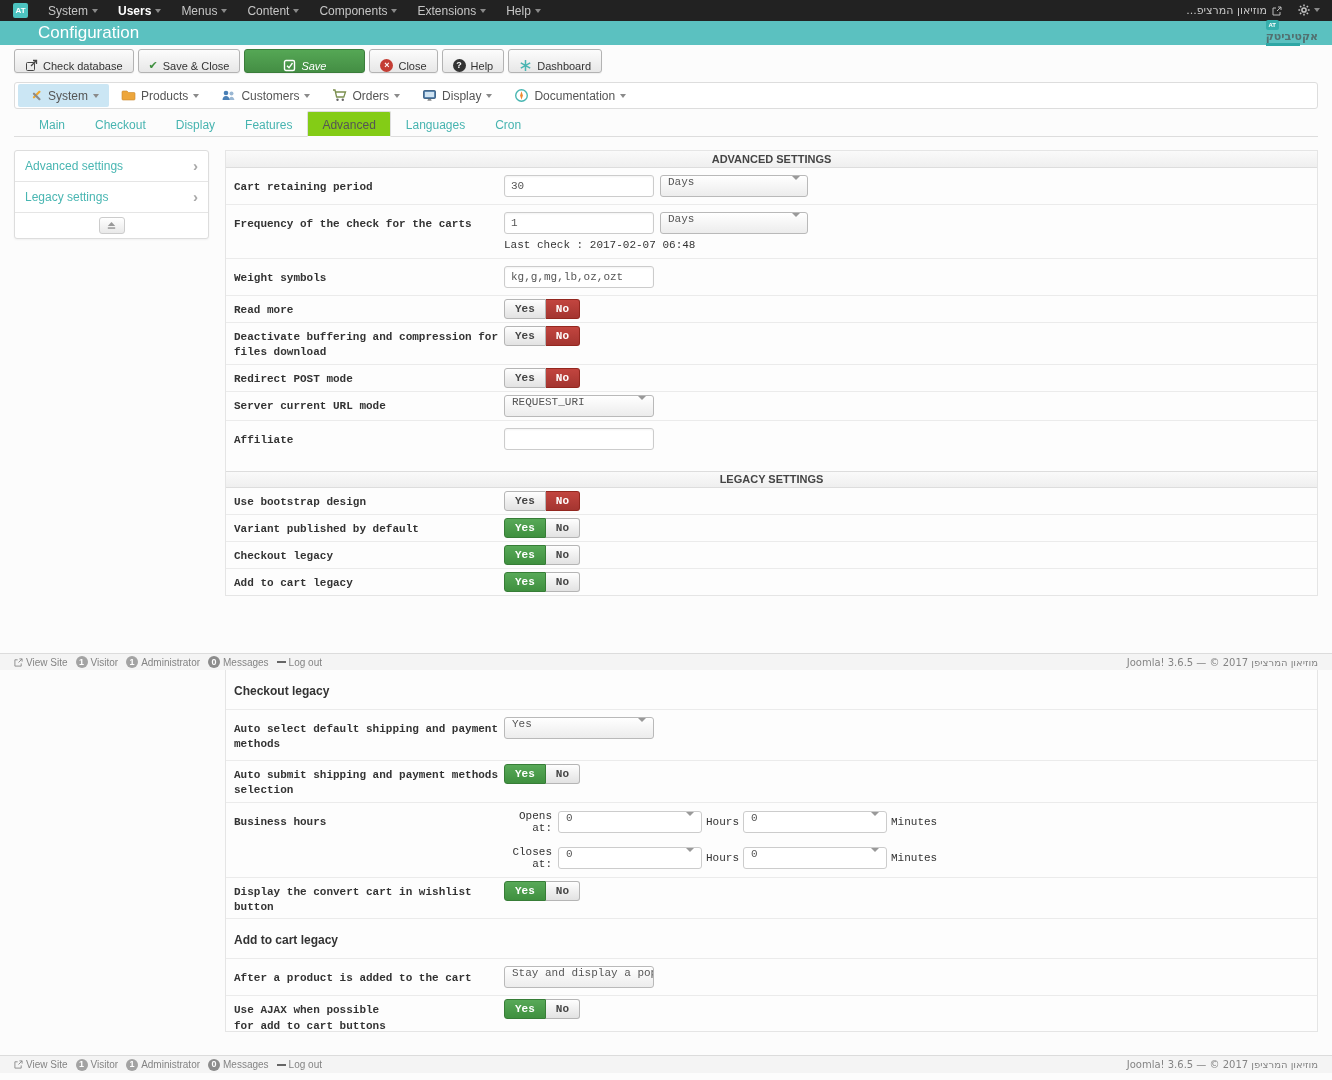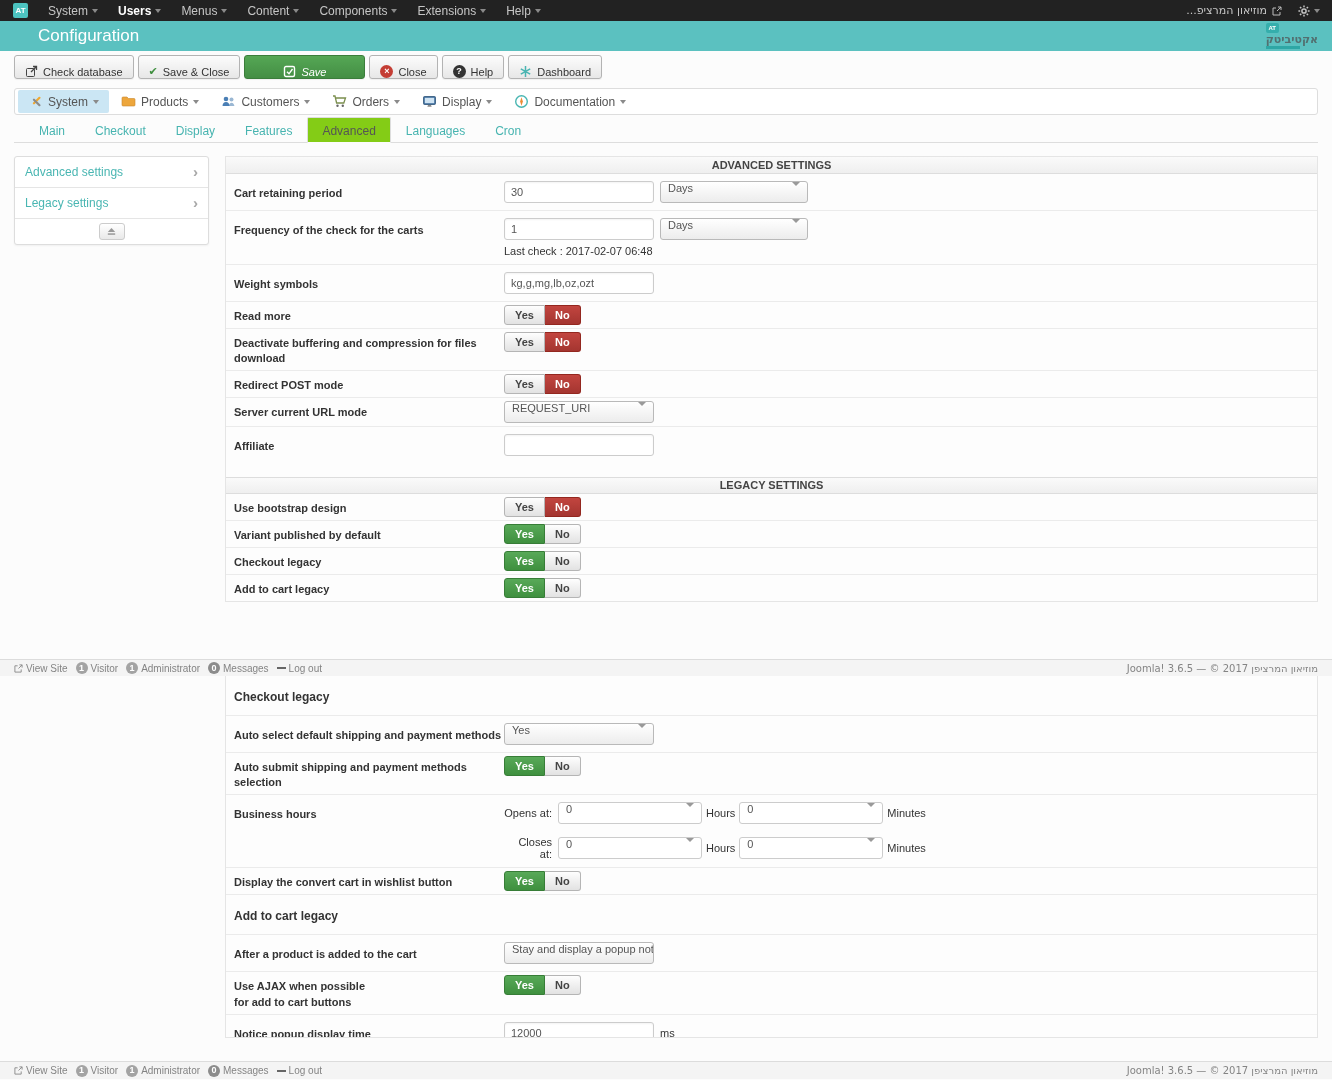--- a/index.html
+++ b/index.html
@@ -6,26 +6,26 @@
   html,body { width:1332px; height:1080px; overflow:hidden; }
   body { font-family:"Liberation Sans","DejaVu Sans",sans-serif; background:#fcfcfc; color:#333; }
   .hebrew { font-family:"DejaVu Sans","Liberation Sans",sans-serif; }
 
   
   .topbar { height:21px; background:#222; display:flex; align-items:center; padding:0 12px 0 13px; }
   .logo-badge { width:15px; height:15px; background:#4cc3c0; border-radius:2px; color:#fff; font-size:8px; font-weight:bold; display:flex; align-items:center; justify-content:center; margin-right:10px; }
   .tmenu { display:flex; align-items:center; gap:4px; padding:0 10px; height:21px; font-size:12px; color:#c6c6c6; cursor:default; }
   .tmenu.active { color:#fff; font-weight:bold; }
   .caret { width:0; height:0; border-left:3.5px solid transparent; border-right:3.5px solid transparent; border-top:4px solid #8a8a8a; display:inline-block; }
-  .top-right { margin-left:auto; display:flex; align-items:center; gap:16px; }
+  .top-right { margin-left:auto; display:flex; align-items:flex-start; gap:16px; }
   .site-link { display:flex; align-items:center; gap:5px; font-size:11px; color:#c6c6c6; }
   .gear-wrap { display:flex; align-items:center; gap:4px; }
 
   
-  .tealbar { height:30px; background:#5bc1c0; display:flex; align-items:center; padding:0 14px 0 38px; }
+  .tealbar { height:24px; background:#5bc1c0; display:flex; align-items:center; padding:0 14px 0 38px; }
   .page-title { color:#fff; font-size:17px; font-weight:normal; }
   .brand { margin-left:auto; display:flex; flex-direction:column; align-items:flex-start; line-height:1; }
   .brand-badge { width:13px; height:10px; background:#35aeac; border-radius:2px; color:#fff; font-size:6px; font-weight:bold; display:flex; align-items:center; justify-content:center; margin-bottom:1px; }
   .brand-text { font-size:11px; font-weight:bold; color:#527070; }
   .brand-bar { width:34px; height:3px; background:#2ea7a5; margin-top:1px; }
 
   
   .toolbar { height:32px; display:flex; align-items:center; padding:0 14px; gap:4px; }
   .btn { display:inline-flex; align-items:flex-end; justify-content:center; gap:5px; height:24px; padding:0 10px; font-size:11px; color:#333; background:linear-gradient(#fcfcfc,#e7e7e7); border:1px solid #b3b3b3; border-radius:3px; box-shadow:0 1px 1px rgba(0,0,0,.05); cursor:pointer; }
   .btn.primary { background:linear-gradient(#55a755,#448e44); border-color:#3b7d3b; color:#fff; padding:0 38px;font-style:italic; }
@@ -50,21 +50,21 @@
   .side-item { display:flex; justify-content:space-between; align-items:center; padding:8px 10px; font-size:12px; color:#49b6b2; border-bottom:1px solid #e5e5e5; cursor:pointer; }
   .chev { color:#a8a8a8; font-size:15px; font-weight:bold; line-height:10px; }
   .side-foot { padding:4px; display:flex; justify-content:center; }
   .up-btn { width:26px; height:17px; border:1px solid #ccc; border-radius:3px; background:linear-gradient(#fff,#e9e9e9); display:inline-flex; align-items:center; justify-content:center; cursor:pointer; }
 
   .panel { flex:1; margin-left:16px; background:#fdfdfd; border:1px solid #e5e5e5; }
   .phead { height:17px; display:flex; align-items:center; justify-content:center; font-size:11px; font-weight:bold; color:#444; background:linear-gradient(#fafafa,#efefef); border-bottom:1px solid #ddd; }
   .phead.mid { border-top:1px solid #ddd; }
   .gap { height:14px; }
 
-  .row { display:flex; align-items:flex-start; padding:7px 8px; border-top:1px solid #ebebeb; }
+  .row { display:flex; align-items:flex-start; padding:7px 8px; border-top:1px solid #ebebeb;font-family:Liberation Mono, monospace; }
   .row.first { border-top:none; }
   .row.slim { padding:3px 8px; }
   .lbl { width:270px; flex:none; font-size:11px; font-weight:bold; color:#333; padding-top:5px; line-height:1.4; }
   .row.slim .lbl { padding-top:4px; }
   .ctrl { display:flex; align-items:center; gap:6px; }
   .ctrl-col { display:flex; flex-direction:column; }
   .note { font-size:11px; color:#333; margin-top:5px; }
   .suffix { font-size:11px; color:#333; }
 
   .inp { height:22px; border:1px solid #ccc; border-radius:3px; padding:0 6px; font-size:11px; color:#555; background:#fff; box-shadow:inset 0 1px 2px rgba(0,0,0,.05); font-family:inherit; }

